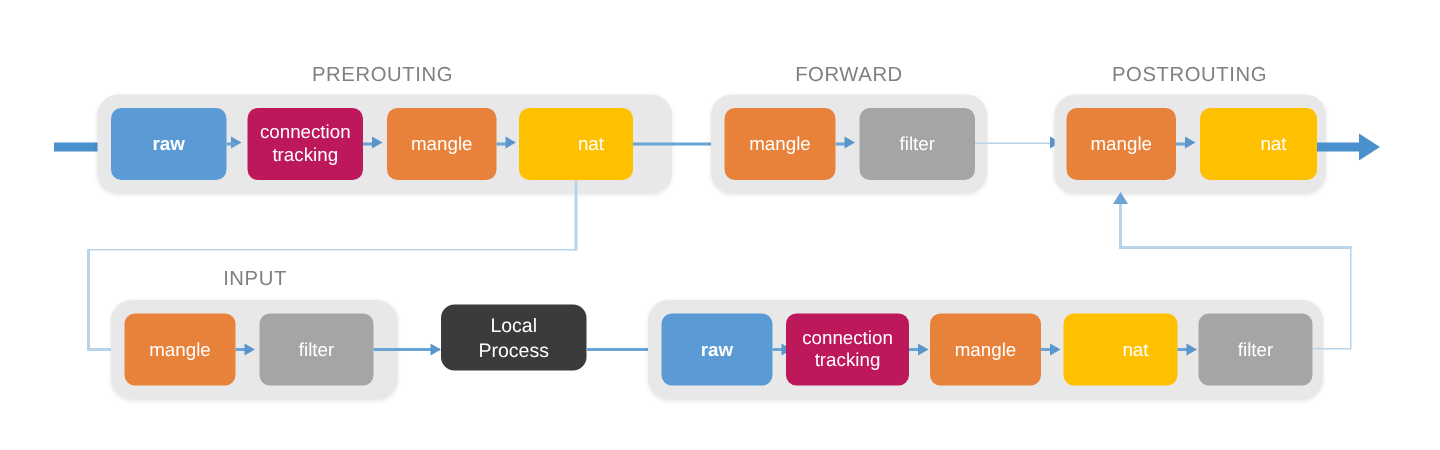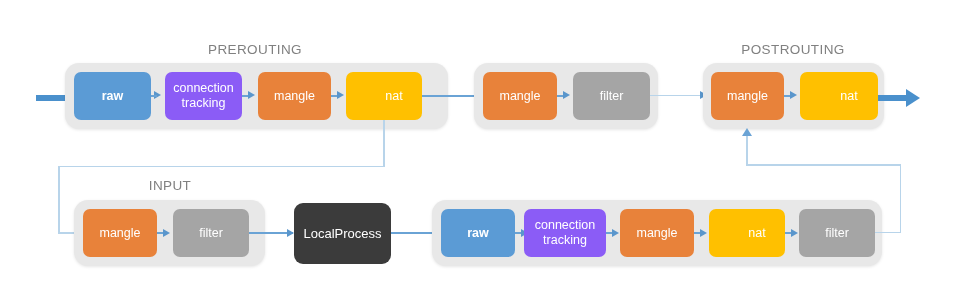--- a/index.html
+++ b/index.html
@@ -41,21 +41,21 @@
     justify-content: center;
     color: #ffffff;
     font-size: 12.5px;
     line-height: 15px;
     text-align: center;
     box-sizing: border-box;
     padding: 0 3px;
   }
   .tbox.two-line { font-size: 12.5px; }
   .t-raw     { background: #5b9bd5; font-weight: bold; }
-  .t-conn    { background: #8b5cf6; }
+  .t-conn    { background: #be185d; }
   .t-mangle  { background: #e8823a; }
   .t-nat     { background: #ffc000; padding-left: 23px; }
   .t-filter  { background: #a5a5a5; }
   .t-proc    { background: #3b3b3b; border-radius: 9px; font-size: 13px; line-height: 17px; }
 
   
   .h-line {      
     position: absolute;
     height: 2px;
     background: #6aa3d5;
@@ -127,20 +127,21 @@
 
   <div class="h-line" style="left:422px; top:94.5px; width:56px;"></div>
   <div class="arr-r" style="left:474px; top:91px;"></div>
 
   <div class="v-line faint" style="left:383px; top:120px; height:47px;"></div>
   <div class="h-line faint" style="left:58px; top:165.5px; width:326px;"></div>
   <div class="v-line faint" style="left:58px; top:165.5px; height:68px;"></div>
   <div class="h-line faint" style="left:58px; top:232px; width:22px;"></div>
   <div class="arr-r" style="left:75px; top:228.5px;"></div>
 
+  <div class="chain-title" style="left:466px; top:42px; width:200px;">FORWARD</div>
   <div class="chain-group" style="left:474px; top:63px; width:184px; height:66px;"></div>
 
   <div class="tbox t-mangle" style="left:483px; top:72px; width:74px; height:48px;">mangle</div>
   <div class="h-line" style="left:557px; top:94.5px; width:9px;"></div>
   <div class="arr-r" style="left:563px; top:91px;"></div>
 
   <div class="tbox t-filter" style="left:573px; top:72px; width:77px; height:48px;">filter</div>
 
   <div class="h-line faint" style="left:650px; top:94.5px; width:55px;"></div>
   <div class="arr-r" style="left:700px; top:91px;"></div>
@@ -162,21 +163,21 @@
 
   <div class="tbox t-mangle" style="left:83px; top:209px; width:74px; height:48px;">mangle</div>
   <div class="h-line" style="left:157px; top:231.5px; width:9px;"></div>
   <div class="arr-r" style="left:163px; top:228.5px;"></div>
 
   <div class="tbox t-filter" style="left:173px; top:209px; width:76px; height:48px;">filter</div>
 
   <div class="h-line" style="left:249px; top:231.5px; width:44px;"></div>
   <div class="arr-r" style="left:287px; top:228.5px;"></div>
 
-  <div class="tbox t-proc" style="left:294px; top:203px; width:97px; height:61px; flex-direction:row;">
+  <div class="tbox t-proc" style="left:294px; top:203px; width:97px; height:44px; flex-direction:column;">
     <span>Local</span>
     <span>Process</span>
   </div>
 
   <div class="h-line" style="left:391px; top:231.5px; width:48px;"></div>
   <div class="arr-r" style="left:433px; top:228.5px;"></div>
 
   <div class="chain-group" style="left:432px; top:200px; width:450px; height:66px;"></div>
 
   <div class="tbox t-raw" style="left:441px; top:209px; width:74px; height:48px;">raw</div>

